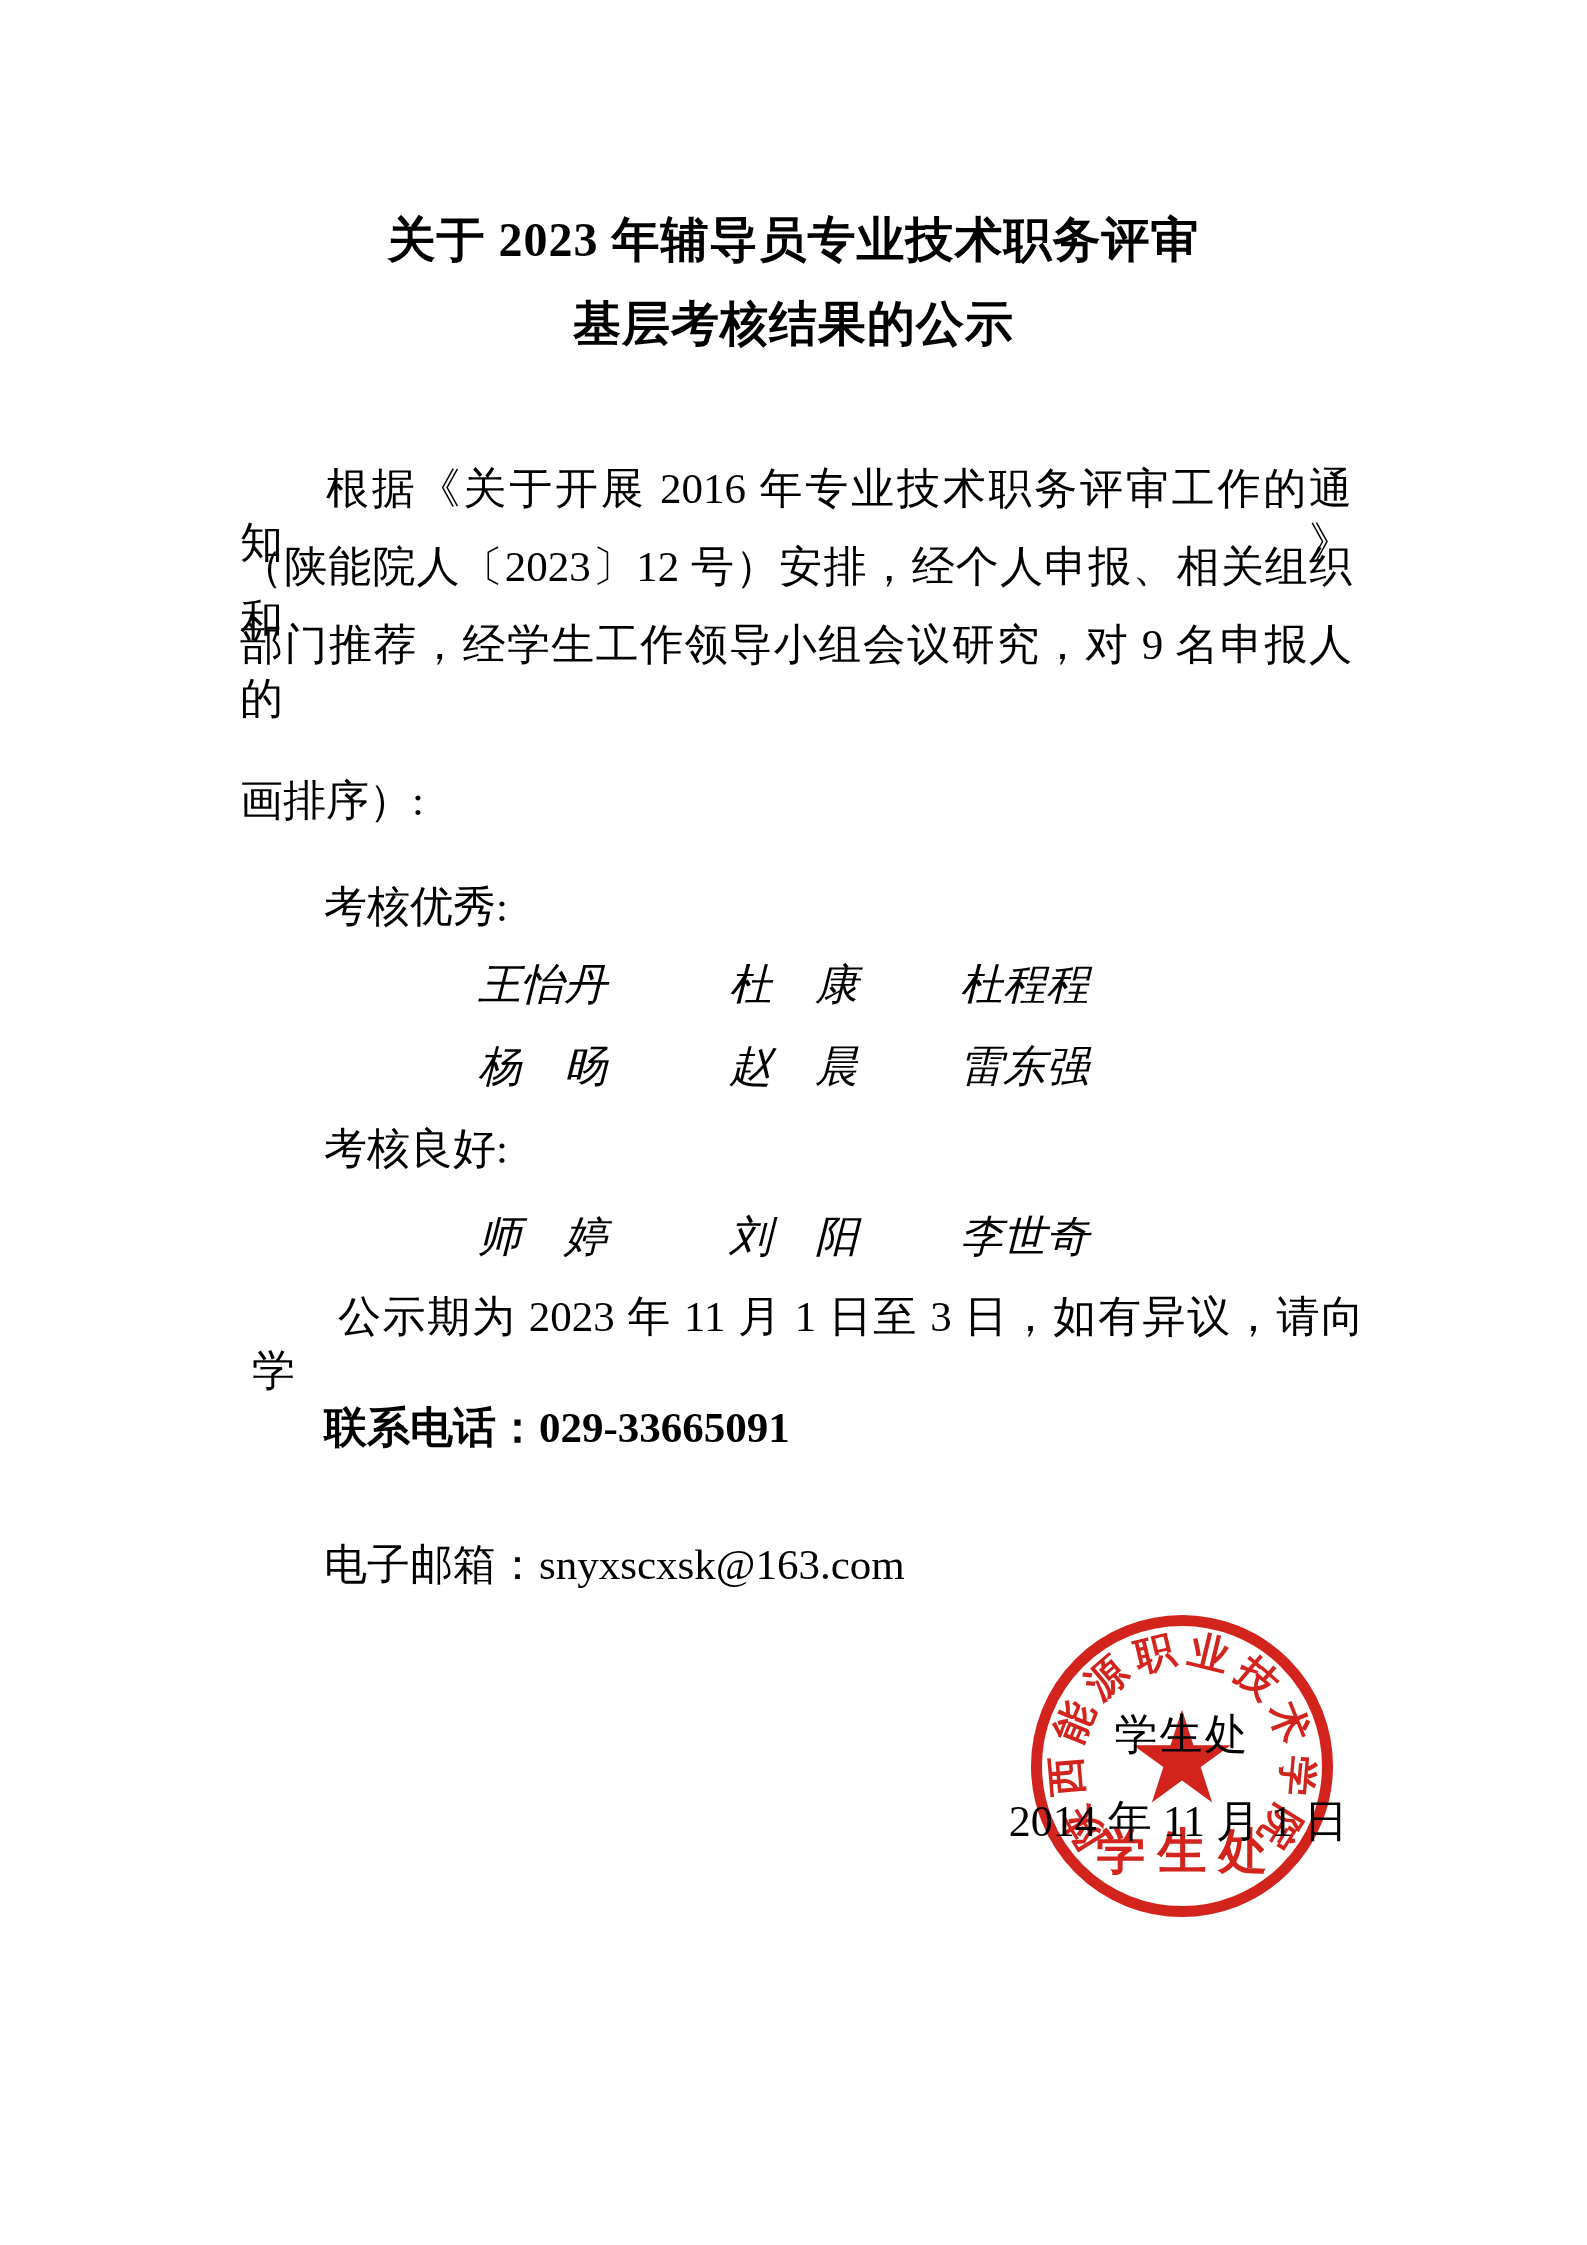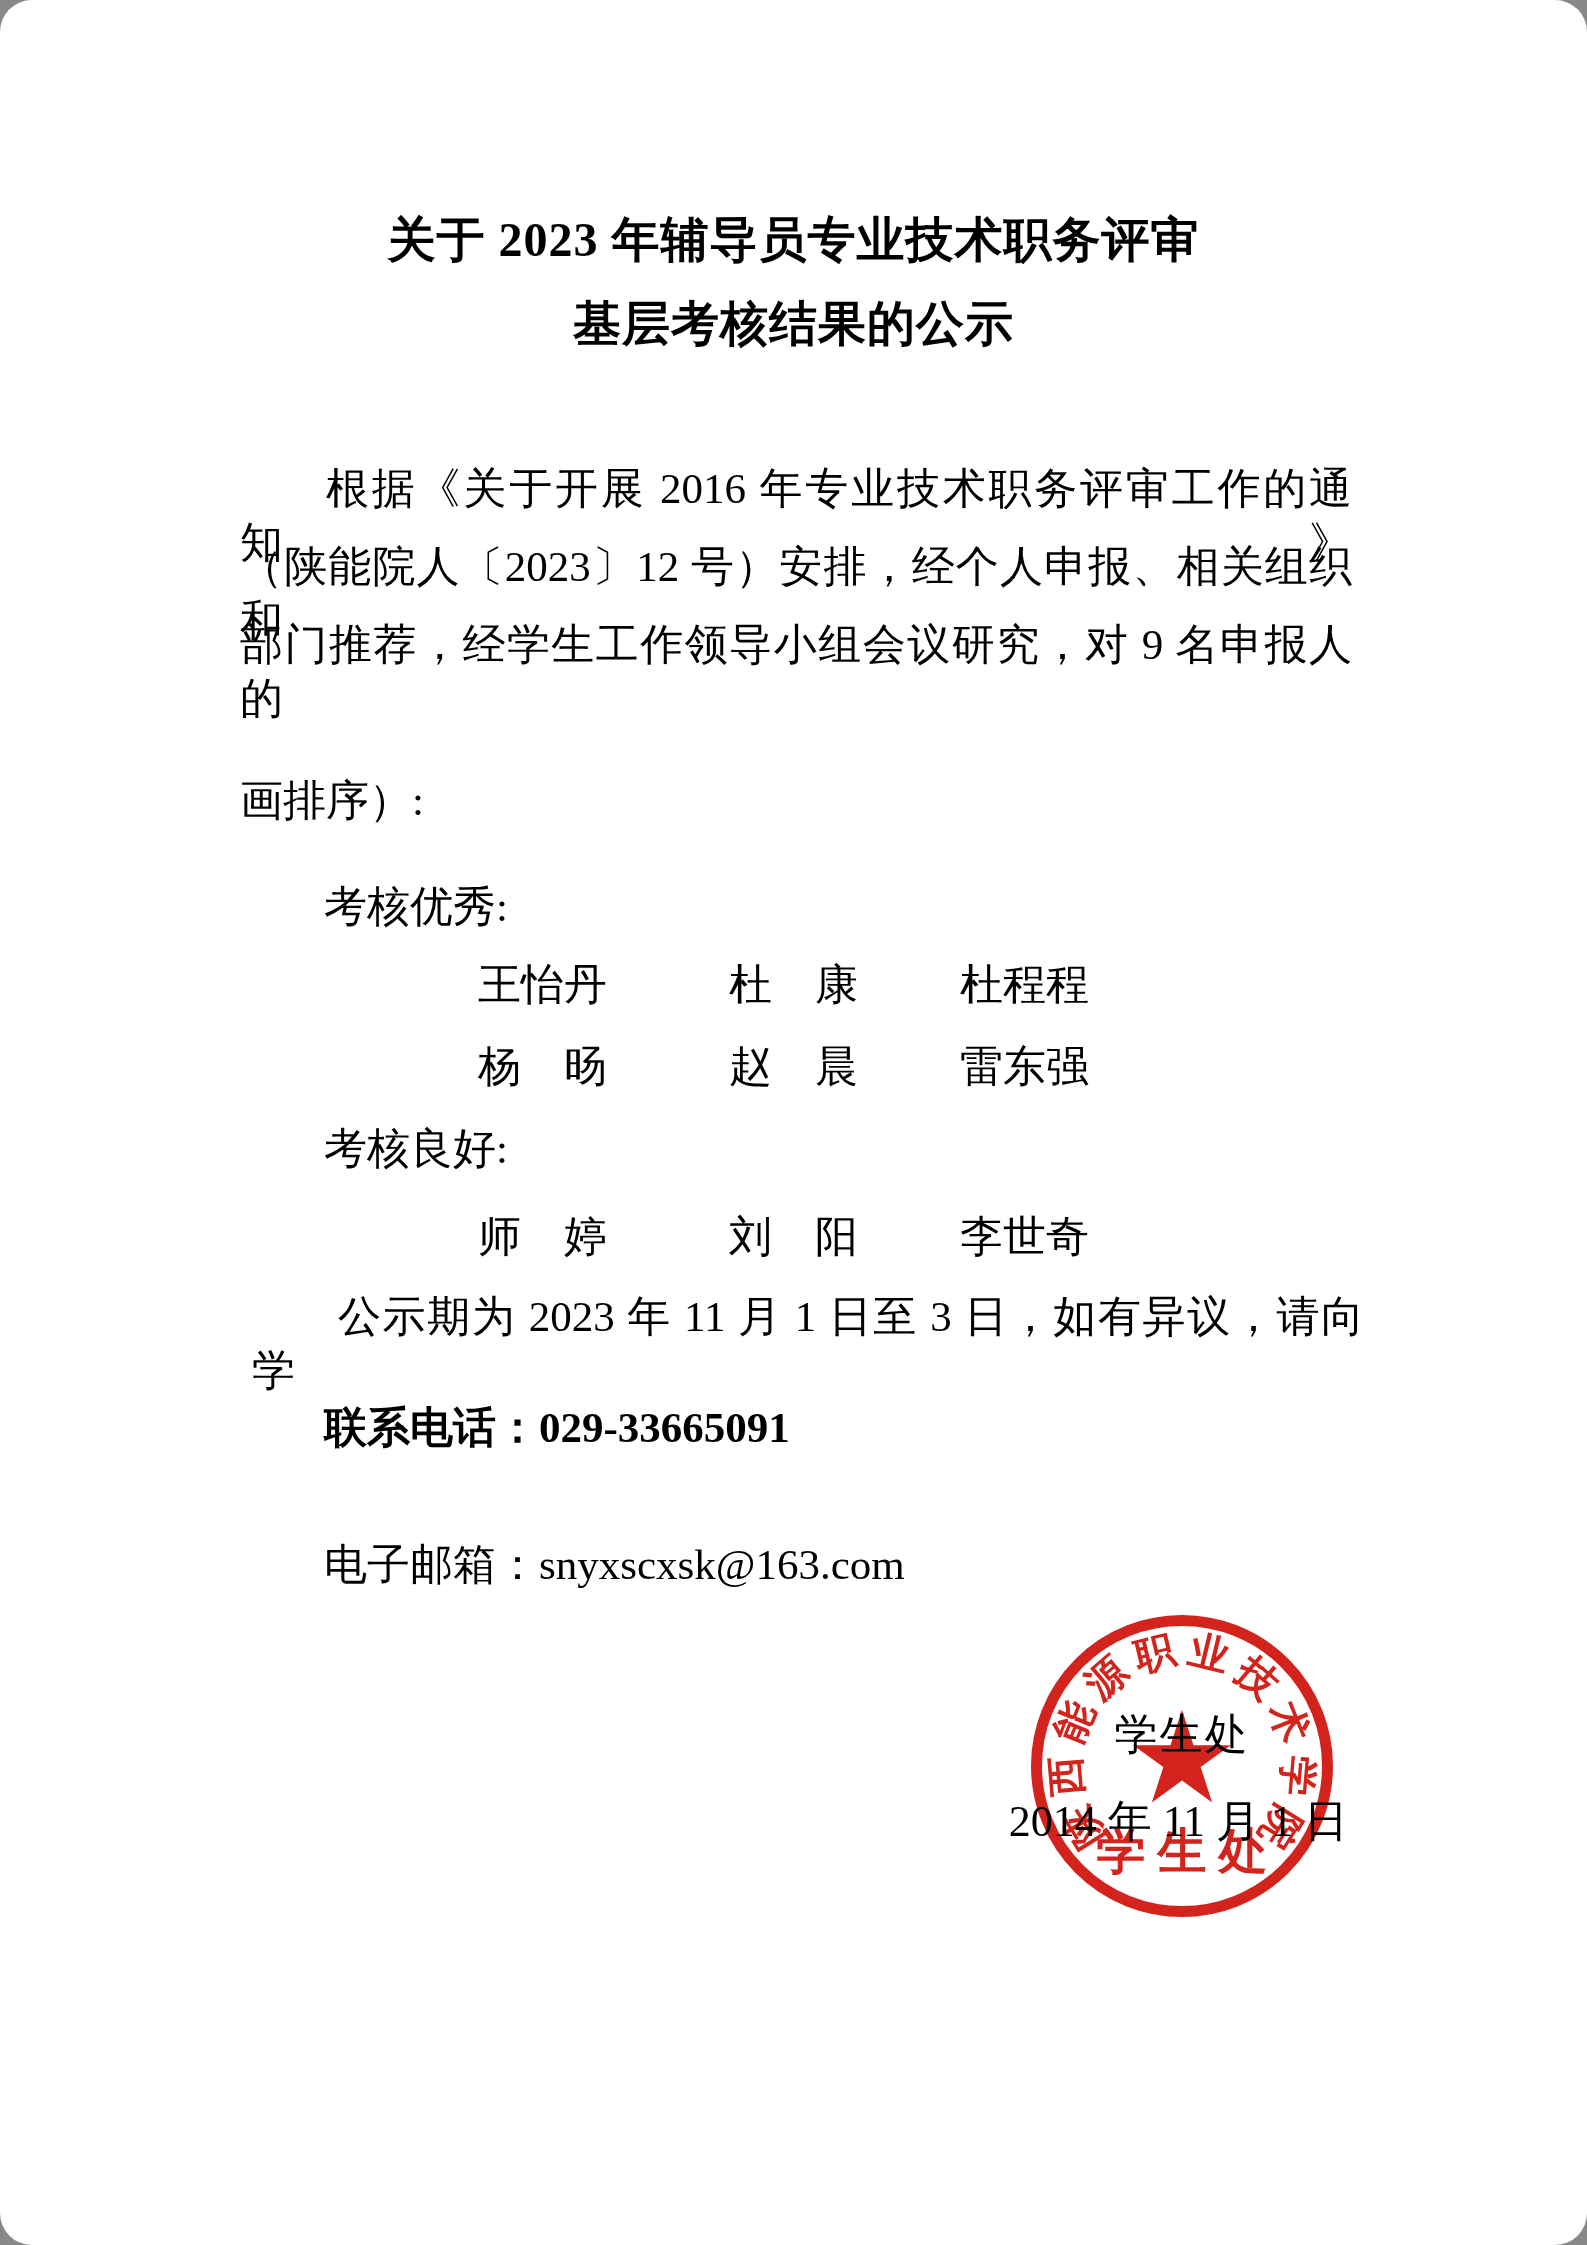--- a/index.html
+++ b/index.html
@@ -4,42 +4,41 @@
 <style>
   html,body{margin:0;padding:0;background:#888;}
   .page{
     position:relative;
     width:1587px;height:2245px;
     margin:0 auto;
     background:#ffffff;
     font-family:"Liberation Serif","DejaVu Serif",serif;
     color:#000;
     overflow:hidden;
-    border-radius:32px;
   }
   .abs{position:absolute;}
   .doc-title{
     left:0;width:1587px;text-align:center;
     font-size:48px;font-weight:bold;
     letter-spacing:1px;
     white-space:nowrap;
   }
   .body-line{
     left:240px;width:1112px;
     font-size:43px;line-height:1.25;
     white-space:nowrap;
   }
   .just{
     white-space:normal;
     text-align:justify;
     text-align-last:justify;
   }
   .indent2{text-indent:86px;}
   .name-row{
-    left:478px;width:700px;height:60px;
+    left:478px;width:700px;height:60px;font-style:italic;
   }
   .name-row .name{
     position:absolute;top:0;
     font-size:43px;white-space:pre;
   }
   .name-row .c0{left:0;}
   .name-row .c1{left:251px;}
   .name-row .c2{left:482px;}
   .signature-dept{
     left:1031px;width:302px;

